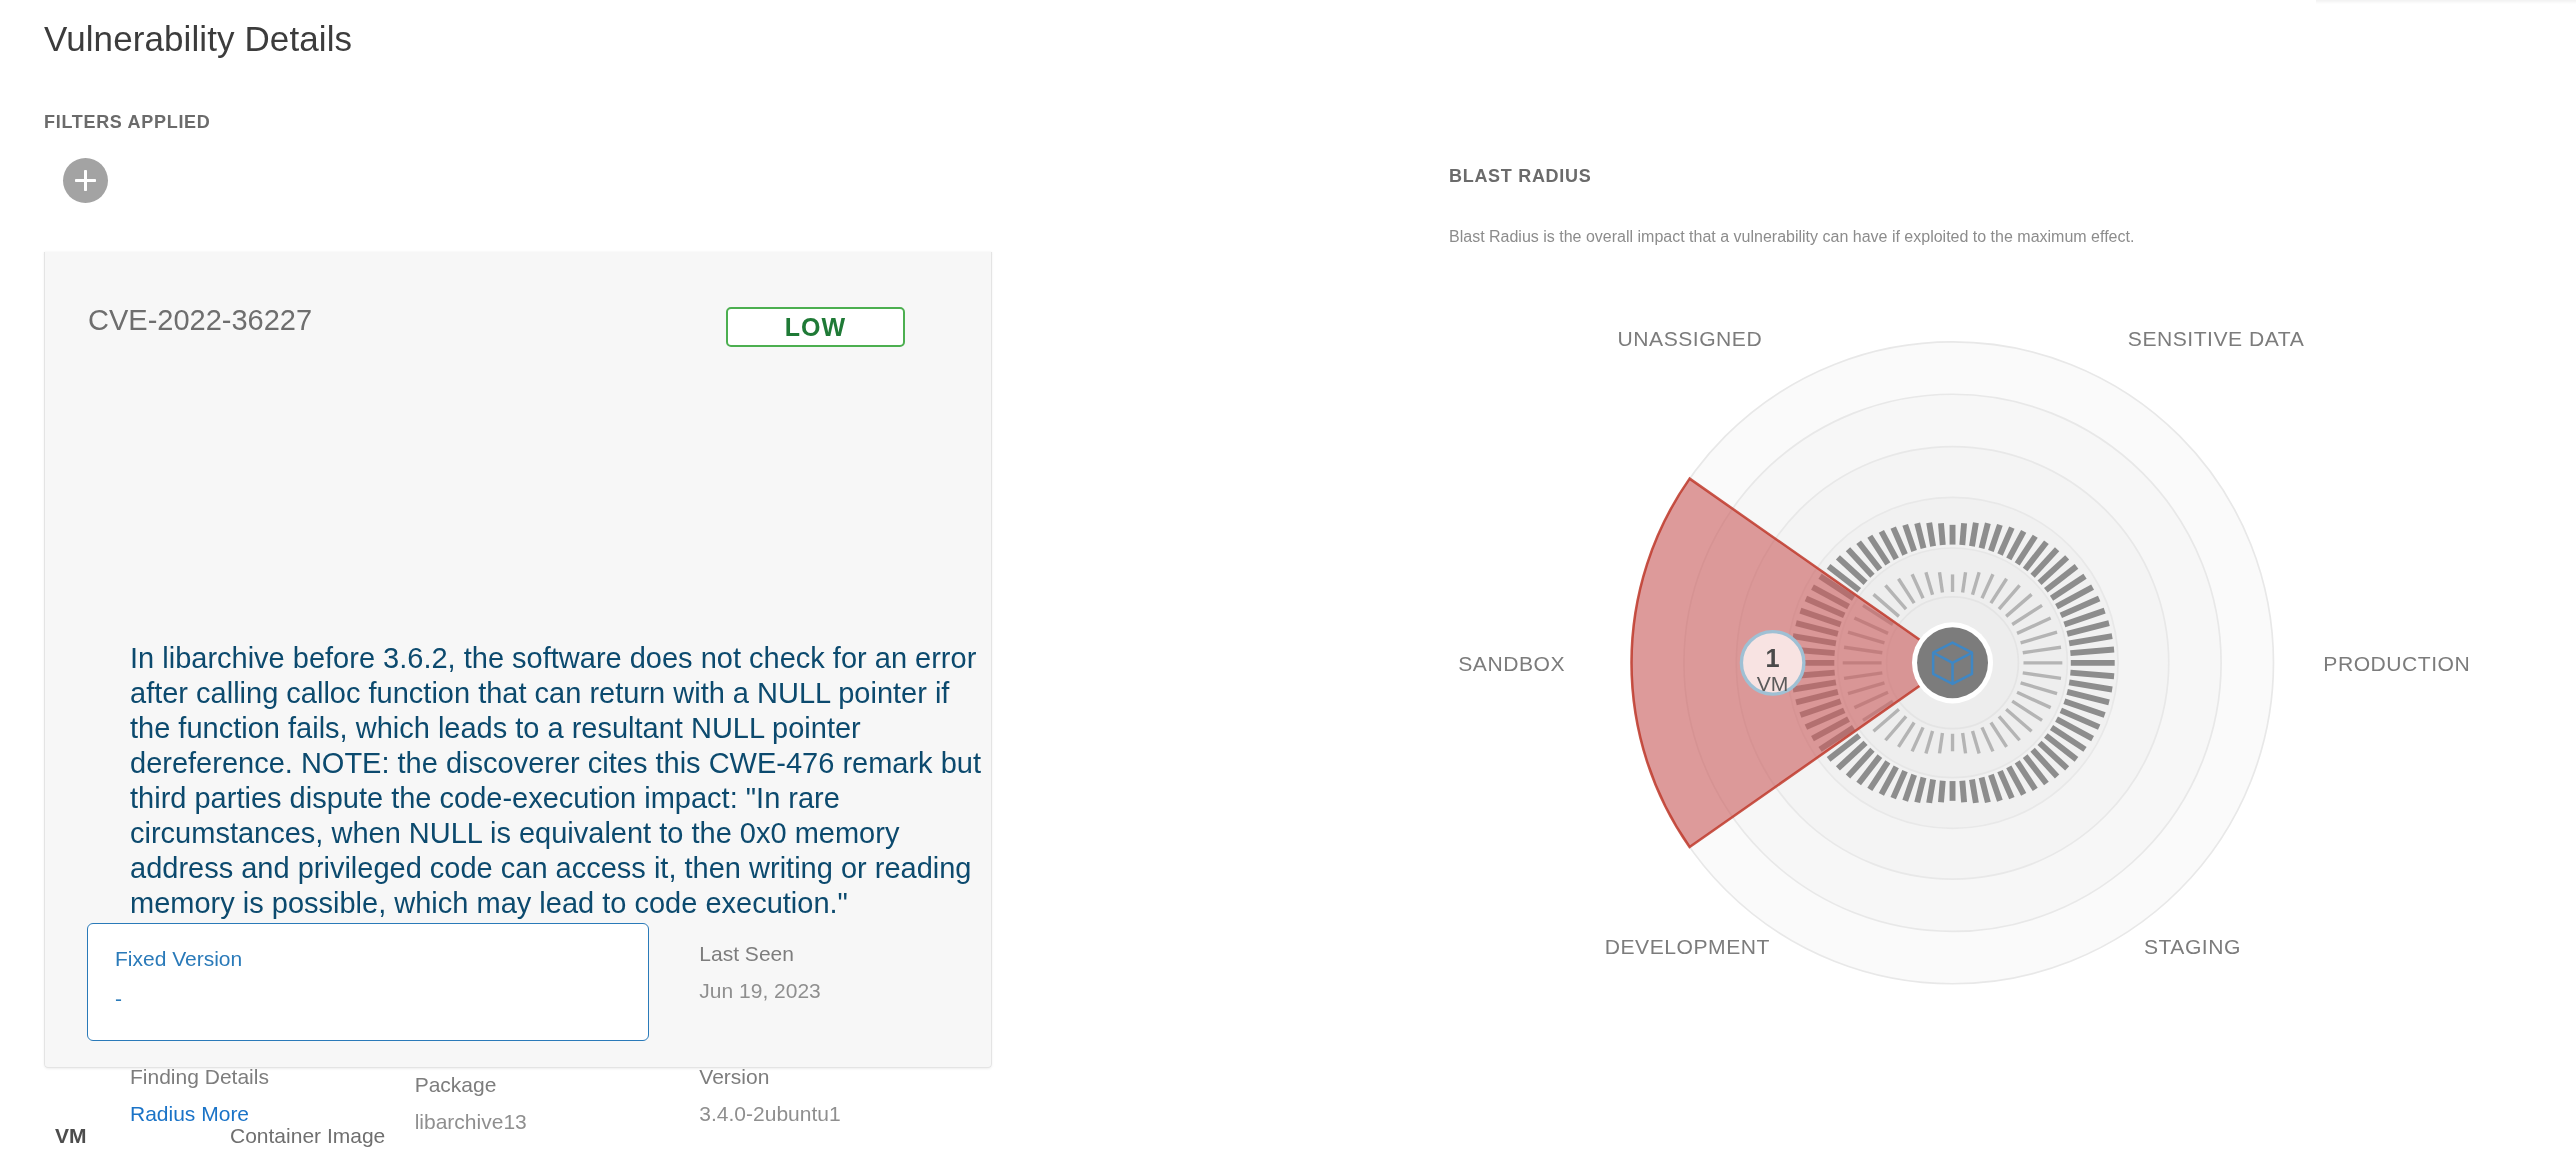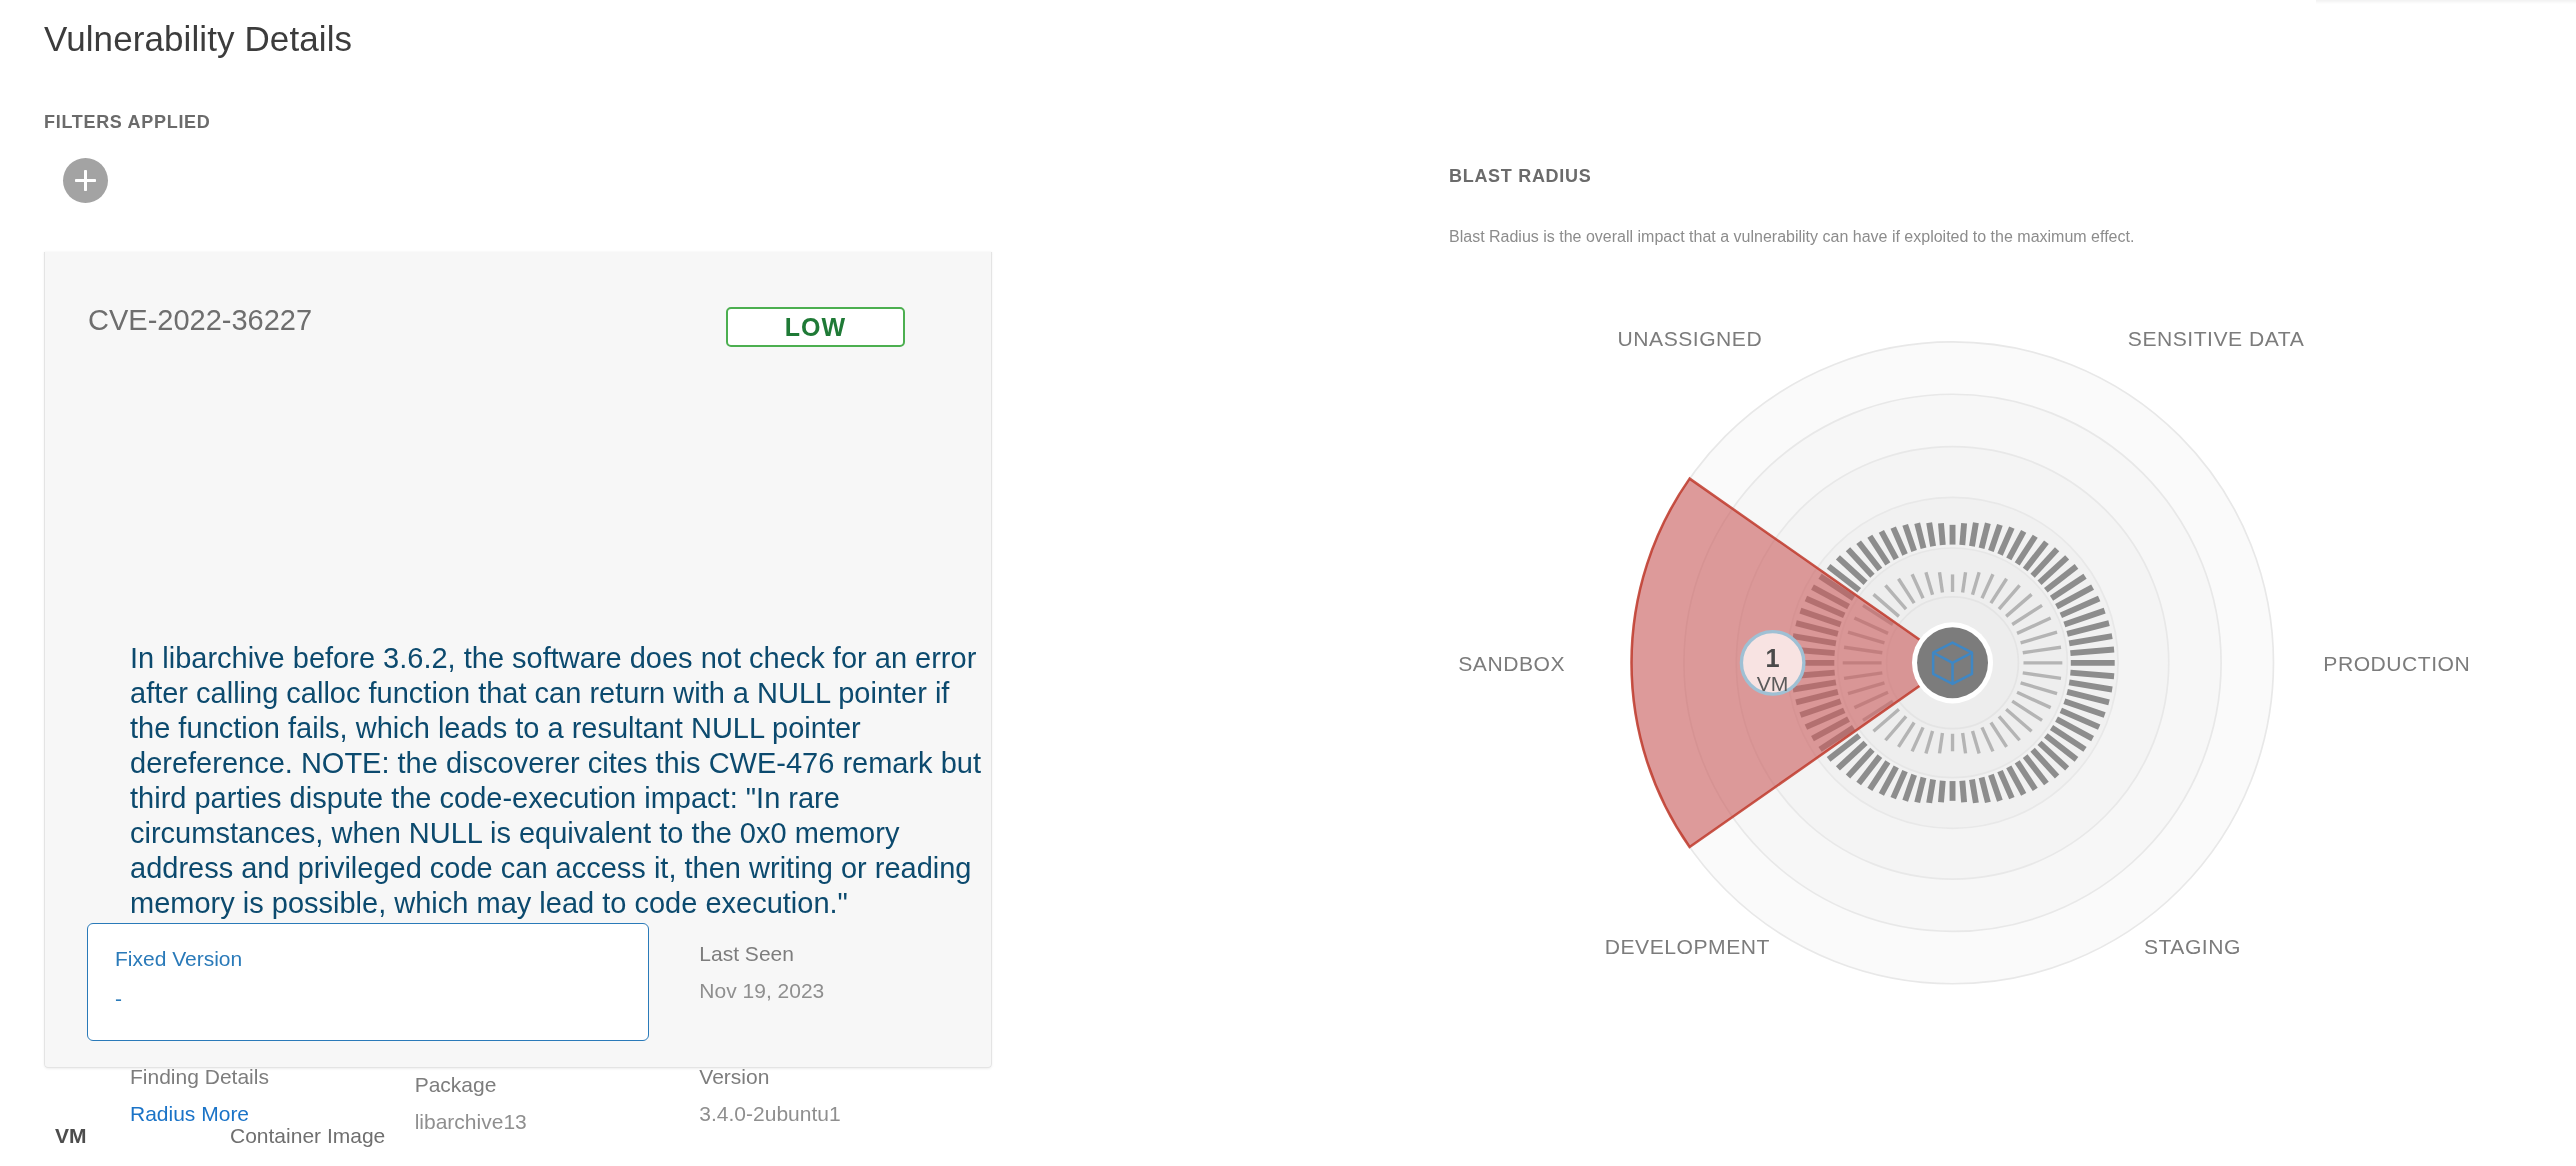--- a/index.html
+++ b/index.html
@@ -146,21 +146,21 @@
         <div class="meta-cell">
           <div class="meta-label">CVSS</div>
           <div class="meta-value">9.8</div>
         </div>
         <div class="meta-cell c2">
           <div class="meta-label">Vulnerability Age</div>
           <div class="meta-value">210 days</div>
         </div>
         <div class="meta-cell">
           <div class="meta-label">Last Seen</div>
-          <div class="meta-value">Nov 19, 2023</div>
+          <div class="meta-value">Jun 19, 2023</div>
         </div>
       </div>
       <div class="meta-row">
         <div class="meta-cell">
           <div class="meta-label">Finding Details</div>
           <div class="meta-value link">Radius More</div>
         </div>
         <div class="meta-cell c2">
           <div class="meta-label">Package</div>
           <div class="meta-value">libarchive13</div>

